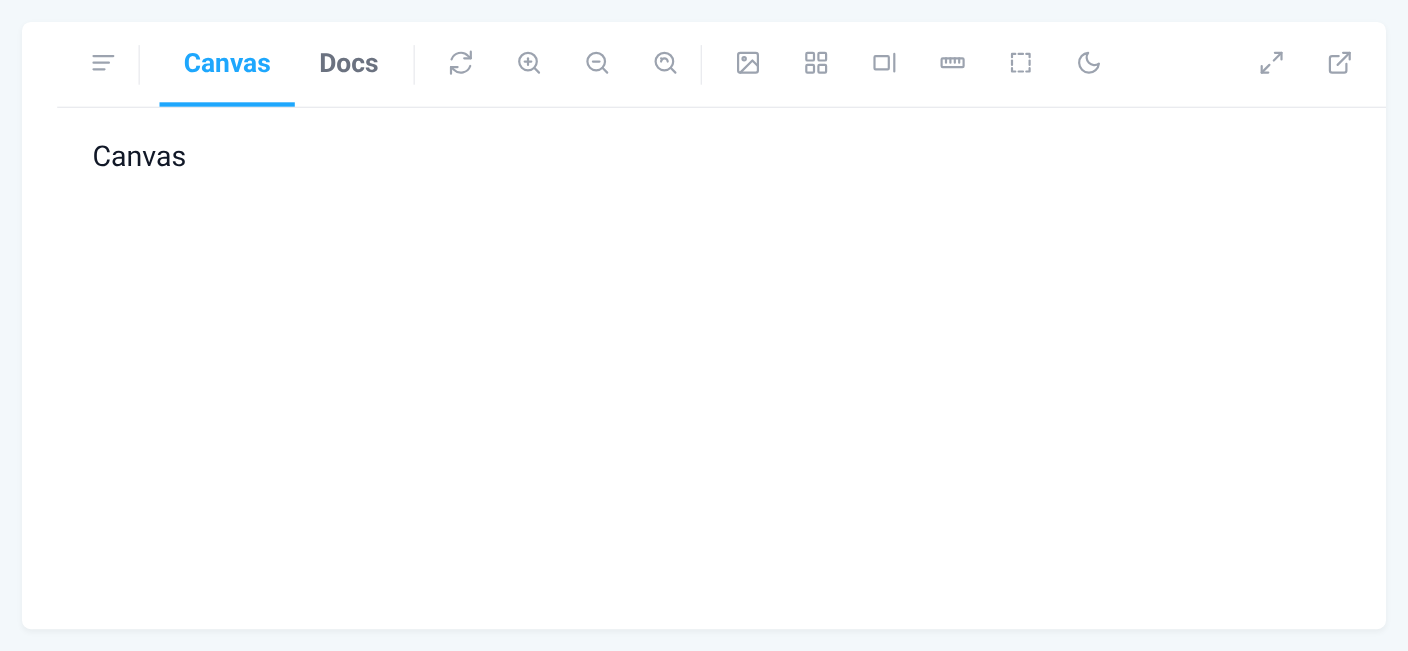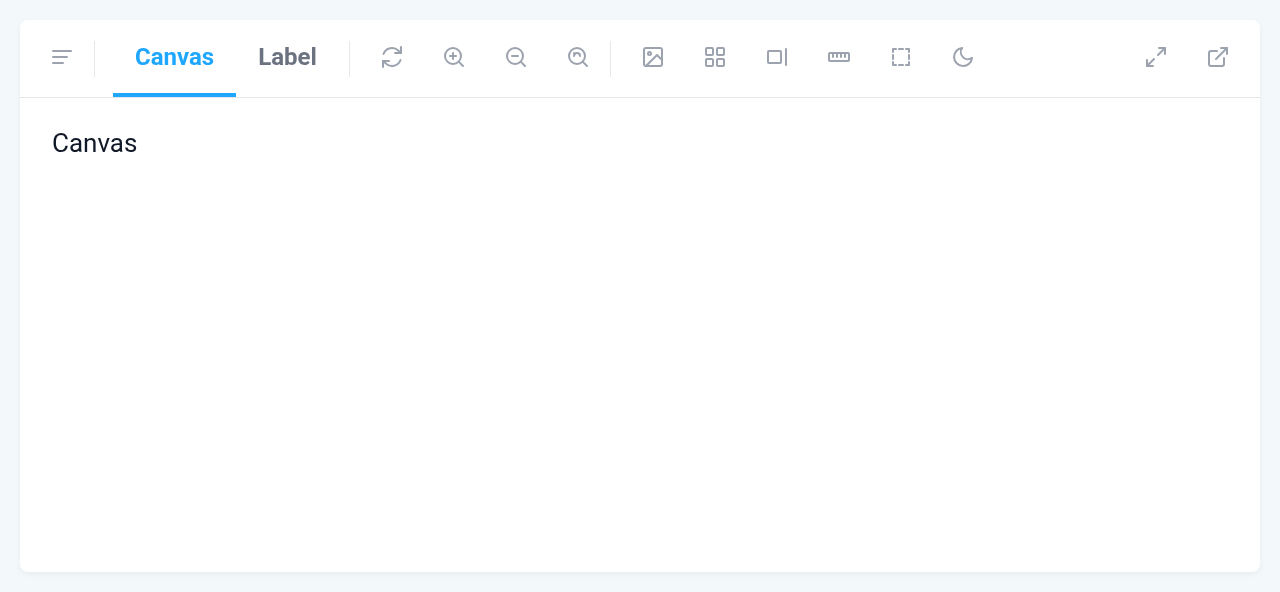--- a/index.html
+++ b/index.html
@@ -12,20 +12,21 @@
   }
   .card {
     position: absolute;
     left: 20px; top: 20px;
     width: 1240px; height: 552px;
     background: #ffffff;
     border-radius: 8px;
     box-shadow: 0 2px 6px rgba(0,0,0,0.05);
     display: flex;
     flex-direction: column;
+    padding-left: 32px;
   }
   .toolbar {
     height: 78px;
     border-bottom: 1px solid #e5e7eb;
     display: flex;
     align-items: center;
     padding: 0 20px;
   }
   .icon-btn {
     width: 44px; height: 44px;
@@ -104,21 +105,21 @@
       </span>
     </div>
 
     <div class="divider"></div>
 
     <div class="tabs">
       <div class="tab active">
         <span>Canvas</span>
       </div>
       <div class="tab">
-        <span>Label</span>
+        <span>Docs</span>
       </div>
     </div>
 
     <div class="divider"></div>
 
     <div class="toolgroup">
       <div class="icon-btn">
         <span>
           <svg width="24" height="24" viewBox="0 0 24 24" fill="none" stroke-width="2" stroke-linecap="round" stroke-linejoin="round">
             <path d="M21 2v6h-6"></path>

